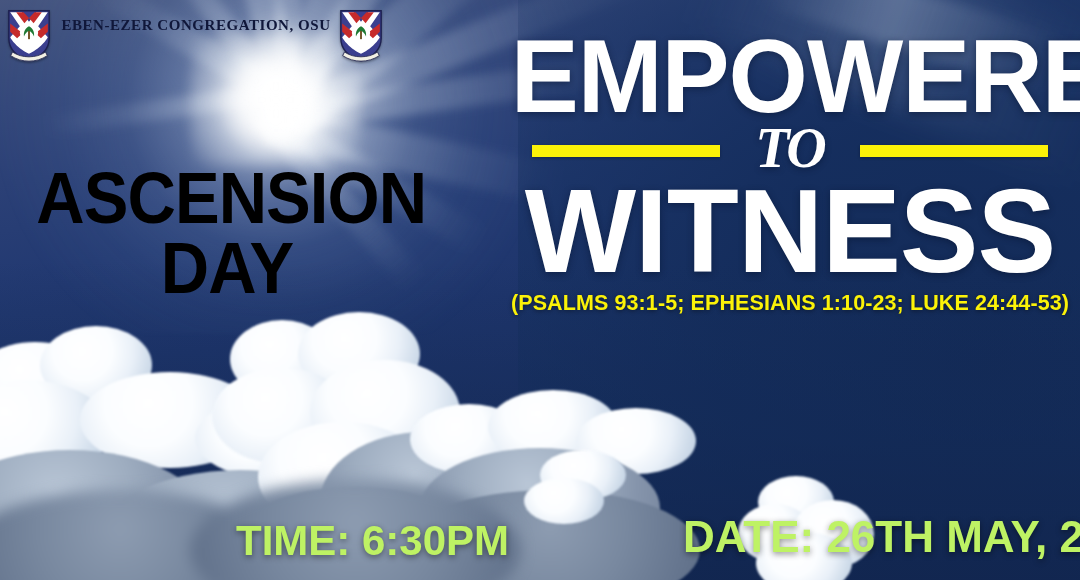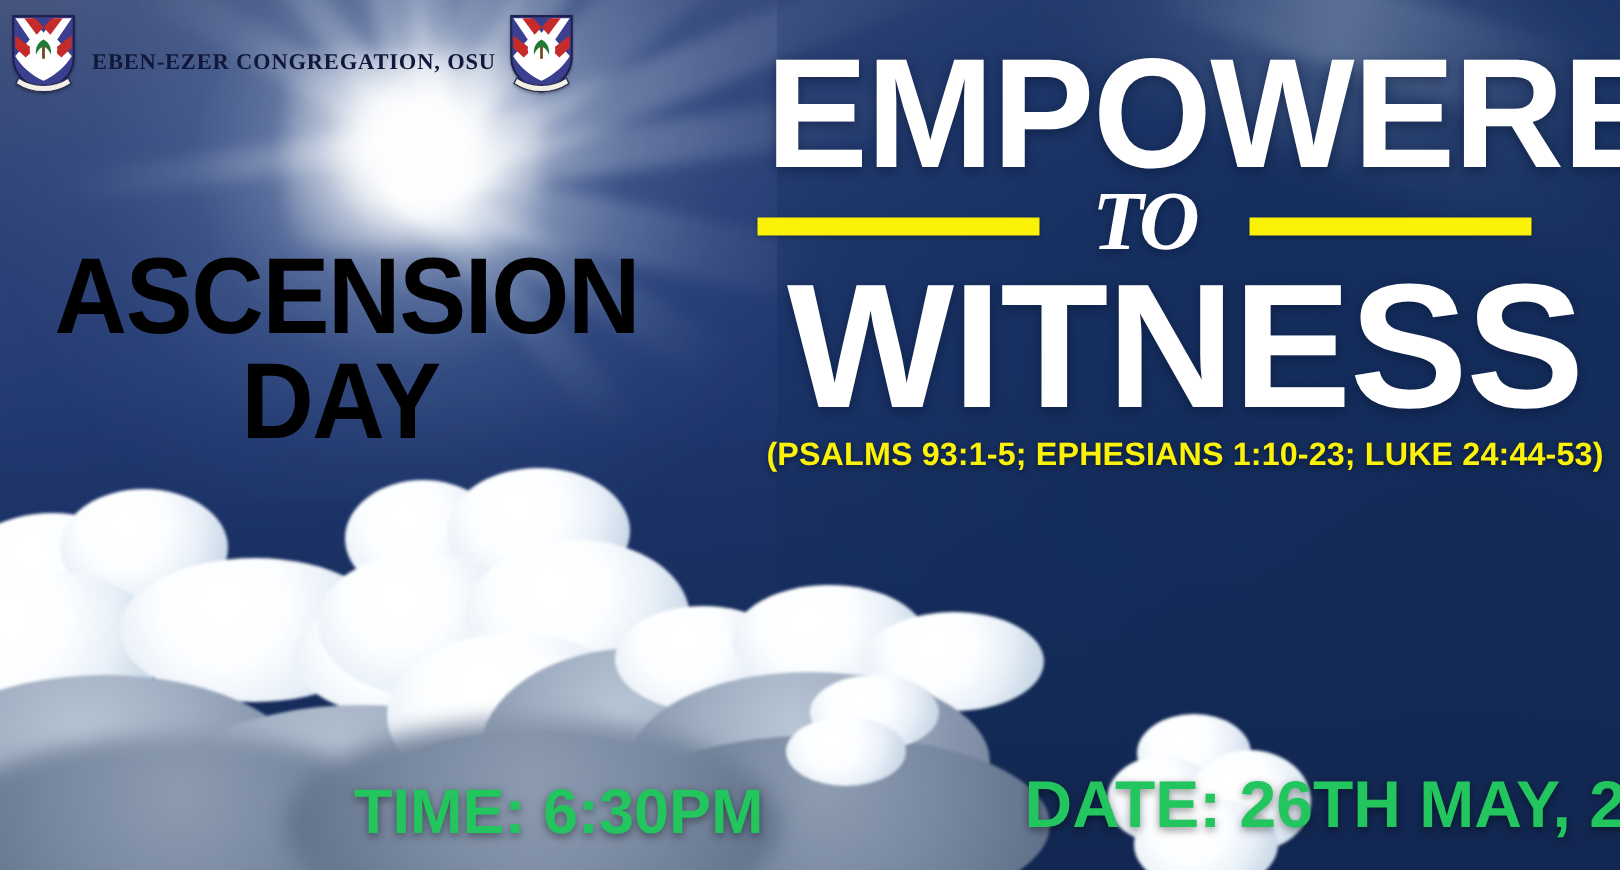--- a/index.html
+++ b/index.html
@@ -135,21 +135,21 @@
   .header-text{
     position:absolute; left:52px; top:16px; width:288px;
     text-align:center;
     font-family:"Liberation Serif", serif;
     font-weight:700;
     color:#10173a;
     line-height:1.32;
     font-size:15.5px;
     letter-spacing:.7px;
   }
-  .header-text .ln2{ font-size:15px; letter-spacing:.55px;margin-top:17px; }
+  .header-text .ln2{ font-size:15px; letter-spacing:.55px; }
 
   
   .ascension{
     position:absolute; left:22px; top:168px; width:410px;
     z-index:30; text-align:center;
     color:#000;
     font-family:"Liberation Sans Narrow","Liberation Sans",sans-serif;
     font-weight:700;
     line-height:.86;
     letter-spacing:-1px;
@@ -173,21 +173,21 @@
     font-weight:700;
     line-height:.82;
     letter-spacing:-1px;
     text-shadow:0 2px 7px rgba(5,15,40,.45);
   }
   #w-empowered{ font-size:104px; transform:scaleX(.98); }
   #w-witness{ font-size:118px; transform:scaleX(1.0); margin-top:4px; }
 
   .to-row{
     position:relative; height:56px; margin-top:4px;
-    display:flex; align-items:center; 
+    display:flex; align-items:center; justify-content:center;
   }
   .bar{
     height:12px; width:188px; background:#fbf208;
     box-shadow:0 1px 3px rgba(0,0,0,.30);
   }
   .to-word{
     width:140px; text-align:center;
     font-family:"Liberation Serif", serif;
     font-style:italic; font-weight:700;
     font-size:56px; color:#fff;
@@ -204,21 +204,21 @@
     letter-spacing:.1px;
     text-shadow:0 1px 4px rgba(0,0,0,.45);
     white-space:nowrap;
   }
 
   
   .footer-item{
     position:absolute; z-index:30;
     font-family:"Liberation Sans Narrow","Liberation Sans",sans-serif;
     font-weight:700;
-    color:#22c55e;
+    color:#bef264;
     letter-spacing:0px;
     text-shadow:0 2px 6px rgba(0,0,0,.45);
     white-space:nowrap;
   }
   #time-text{ left:236px; top:517px; font-size:42px; }
   #date-text{ left:683px; top:512px; font-size:44px; }
 
   
   .crest svg{ display:block; width:100%; height:100%;
      filter:drop-shadow(0 1px 1px rgba(0,0,0,.35)); }

